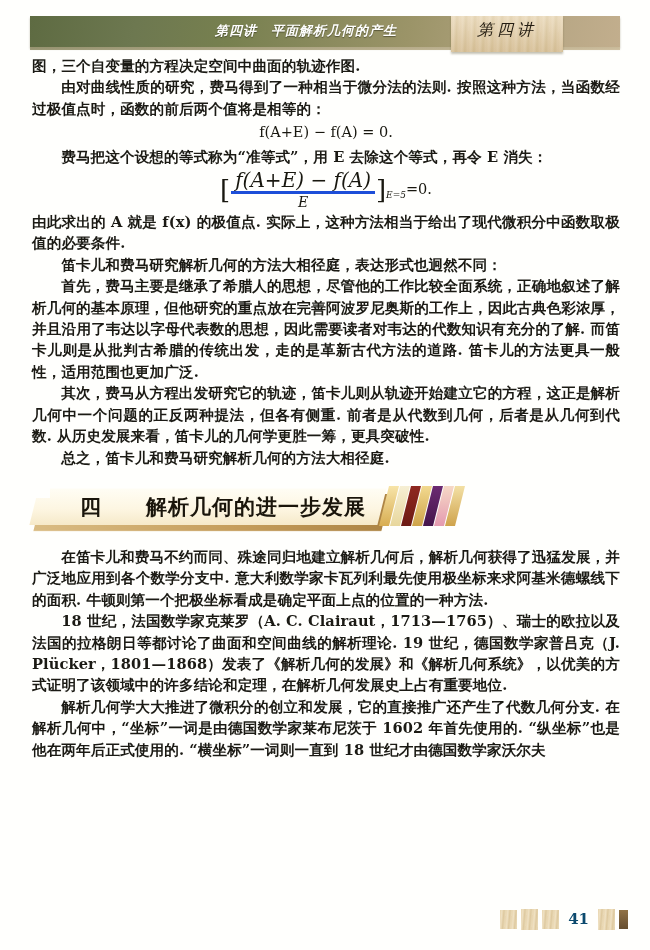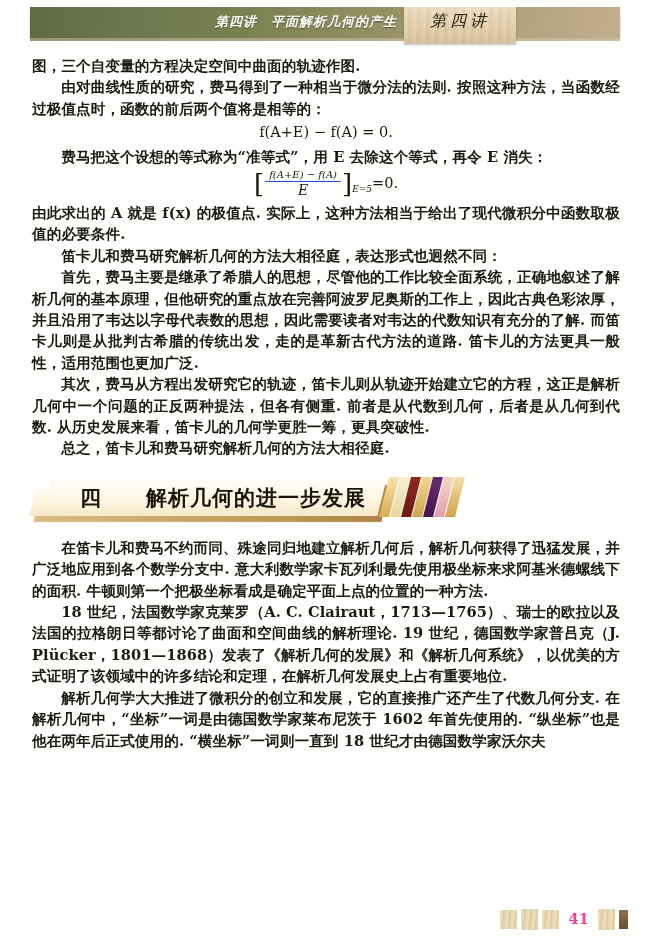--- a/index.html
+++ b/index.html
@@ -11,23 +11,24 @@
     height: 950px;
     background: #fffffd;
     font-family: "DejaVu Serif", "Liberation Serif", serif;
     overflow: hidden;
     position: relative;
   }
 
   
   .header {
     position: absolute;
-    top: 7px; left: 0;
+    top: 16px; left: 0;
     width: 536px;
     height: 38px;
+    padding-left: 47px;
   }
   .header-band {
     position: absolute;
     left: 30px; top: 0;
     width: 590px; height: 31px;
     background: linear-gradient(100deg,
         #5e6b42 0%,
         #6d7850 18%,
         #77804f 34%,
         #8a8a5d 50%,
@@ -118,22 +119,22 @@
     padding: 0 1px;
   }
   .frac {
     display: inline-block;
     vertical-align: middle;
     text-align: center;
   }
   .frac .num {
     display: block;
     padding: 0 4px 1px 4px;
-    border-bottom: 1px solid #1d4ed8;
-    font-size: 10px;
+    border-bottom: 3px solid #1d4ed8;
+    font-size: 20px;
   }
   .frac .den {
     display: block;
     padding-top: 1px;
     font-size: 14px;
     font-style: italic;
   }
   .brk {
     display: inline-block;
     vertical-align: middle;
@@ -220,21 +221,21 @@
     background:
       repeating-linear-gradient(95deg,
         #e7d3ab 0px, #efe0c0 2px, #ddc79b 4px, #e9d8b4 6px),
       #e5d0a6;
     opacity: .95;
   }
   .deco.dark { background: linear-gradient(180deg,#8b6b3d,#5e4526); width: 9px; }
   .deco.tall { height: 21px; }
   .page-num {
     font-size: 15px;
-    color: #ec4899;
+    color: #0c4a6e;
     font-weight: bold;
     margin: 8px 5px;
     font-family: "DejaVu Serif", "Liberation Serif", serif;
   }
 </style>
 </head>
 <body>
 
 <div class="header">
   <div class="header-band">

